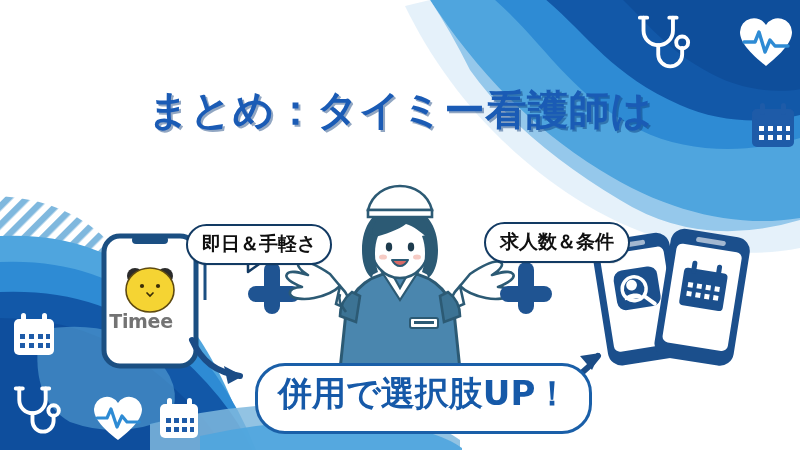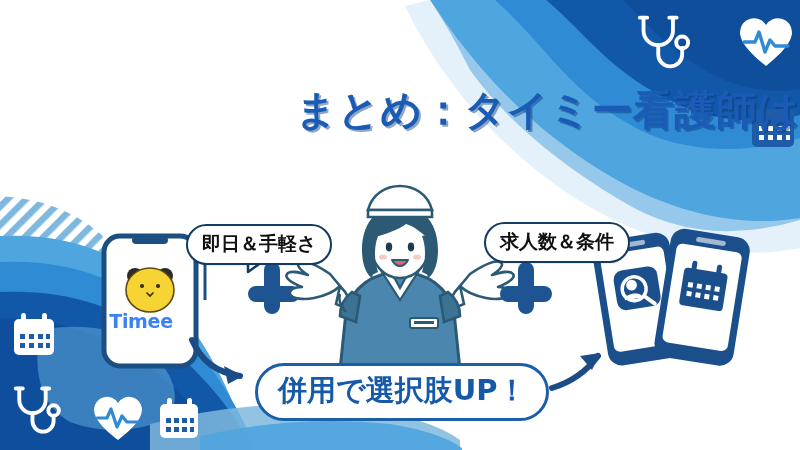--- a/index.html
+++ b/index.html
@@ -3,21 +3,21 @@
 <meta charset="utf-8">
 <style>
   html,body{margin:0;padding:0;background:#fff;}
   body{width:800px;height:450px;overflow:hidden;font-family:"Liberation Sans","DejaVu Sans",sans-serif;}
   .stage{position:relative;width:800px;height:450px;background:#ffffff;overflow:hidden;}
   .layer{position:absolute;inset:0;}
   svg.layer{width:800px;height:450px;display:block;}
 
   
   .title-block{
-    position:absolute;left:0;top:84px;width:800px;text-align:right;
+    position:absolute;left:0;top:84px;width:800px;text-align:center;
     z-index:20;pointer-events:none;
   }
   .title-line{
     font-family:"DejaVu Sans","Liberation Sans",sans-serif;
     font-weight:bold;
     font-size:41px;
     line-height:52px;
     letter-spacing:0.5px;
     color:#1A5BB5;
     text-shadow:2px 2px 0 rgba(12,58,120,.45);
@@ -40,34 +40,34 @@
   }
   .badge-left{left:186px;top:224px;}
   .badge-right{left:484px;top:222px;}
 
   .banner{
     position:absolute;z-index:30;
     left:255px;top:363px;
     background:#ffffff;
     border:3px solid #1a5fa8;
     border-radius:30px;
-    padding:5px 20px 7px;
+    padding:5px 20px 14px;
     font-family:"DejaVu Sans","Liberation Sans",sans-serif;
     font-weight:bold;
-    font-size:29px;
+    font-size:34px;
     color:#1659a8;
     white-space:nowrap;
   }
 
   
   .timee-label{
     position:absolute;z-index:30;
     left:108px;top:310px;width:66px;text-align:center;
     font-family:"DejaVu Sans","Liberation Sans",sans-serif;
-    font-weight:bold;font-size:19px;color:#3b82f6;
+    font-weight:bold;font-size:19px;color:#737373;
     letter-spacing:-.3px;
   }
 </style>
 </head>
 <body>
 
 <div class="stage">
 
   <svg class="layer" viewBox="0 0 800 450" xmlns="http://www.w3.org/2000/svg">
     <defs>

